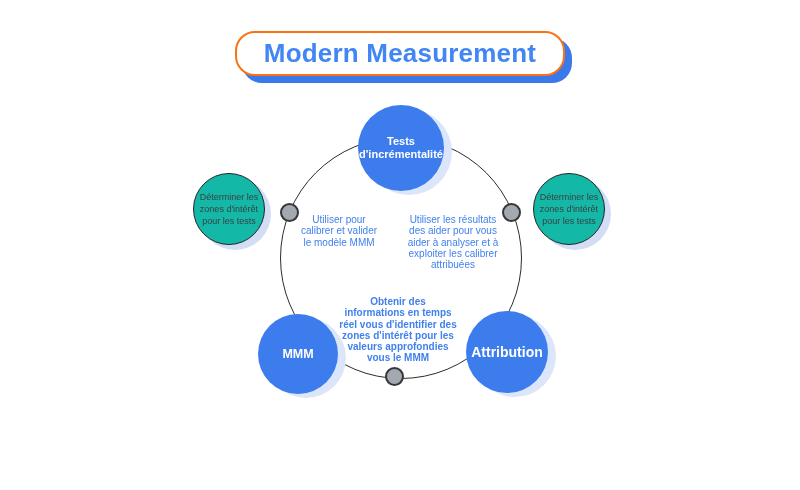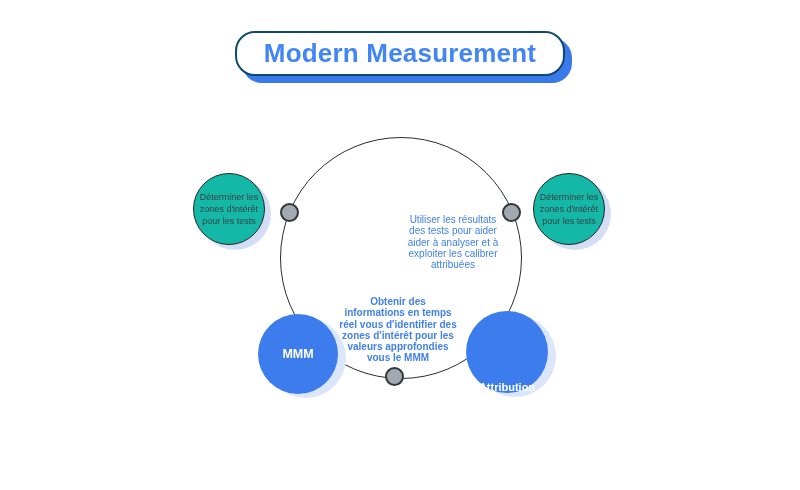--- a/index.html
+++ b/index.html
@@ -3,42 +3,42 @@
 <meta charset="utf-8">
 <style>
   html,body{margin:0;padding:0;background:#fff;}
   .canvas{
     position:relative;width:800px;height:490px;background:#ffffff;overflow:hidden;
     font-family:"Liberation Sans", sans-serif;
   }
   
   .title-box{
     position:absolute;left:235px;top:31px;width:326px;height:41px;
-    background:#ffffff;border:2px solid #0c4a6e;border-radius:20px;
+    background:#ffffff;border:2px solid #f97316;border-radius:20px;
     box-shadow:7px 7px 0 0 #3a79ea;
     display:flex;align-items:center;justify-content:center;
   }
   .title-box span{
     color:#4285f4;font-size:26px;font-weight:bold;letter-spacing:.2px;white-space:nowrap;
   }
   
   .ring{
     position:absolute;left:280px;top:137px;width:240px;height:240px;
     border:1.4px solid #2a2c2f;border-radius:50%;z-index:1;
   }
   
   .node{
     position:absolute;border-radius:50%;background:#3d7cec;
     box-shadow:8px 4px 0 0 #dce6fb;
     display:flex;align-items:center;justify-content:center;
     color:#ffffff;font-weight:bold;text-align:center;z-index:3;
   }
   .node-tests{left:358px;top:105px;width:86px;height:86px;font-size:11px;line-height:13px;}
   .node-mmm{left:258px;top:314px;width:80px;height:80px;font-size:12.5px;}
-  .node-attr{left:466px;top:311px;width:82px;height:82px;font-size:11px;align-items:flex-end;}
+  .node-attr{left:466px;top:311px;width:82px;height:82px;font-size:14px;}
   
   .dot{
     position:absolute;width:15px;height:15px;border-radius:50%;
     background:#a3a9b0;border:2px solid #35373a;z-index:4;
   }
   .dot-left{left:280px;top:203px;}
   .dot-right{left:502px;top:203px;}
   .dot-bottom{left:385px;top:367px;}
   
   .satellite{
@@ -63,36 +63,47 @@
 <body>
 
 <div class="canvas">
 
   <div class="title-box">
     <span>Modern Measurement</span>
   </div>
 
   <div class="ring"></div>
 
+  <div class="annotation ann-left">
+    <div>Utiliser pour</div>
+    <div>calibrer et valider</div>
+    <div>le modèle MMM</div>
+  </div>
   <div class="annotation ann-right">
     <div>Utiliser les résultats</div>
-    <div>des tests pour aider</div>
+    <div>des aider pour vous</div>
     <div>aider à analyser et à</div>
     <div>exploiter les calibrer</div>
     <div>attribuées</div>
   </div>
   <div class="annotation ann-bottom">
     <div>Obtenir des</div>
     <div>informations en temps</div>
     <div>réel vous d'identifier des</div>
     <div>zones d'intérêt pour les</div>
     <div>valeurs approfondies</div>
     <div>vous le MMM</div>
   </div>
 
+  <div class="node node-tests">
+    <div>
+      <div>Tests</div>
+      <div>d'incrémentalité</div>
+    </div>
+  </div>
   <div class="node node-mmm">
     <span>MMM</span>
   </div>
   <div class="node node-attr">
     <span>Attribution</span>
   </div>
 
   <div class="dot dot-left"></div>
   <div class="dot dot-right"></div>
   <div class="dot dot-bottom"></div>

